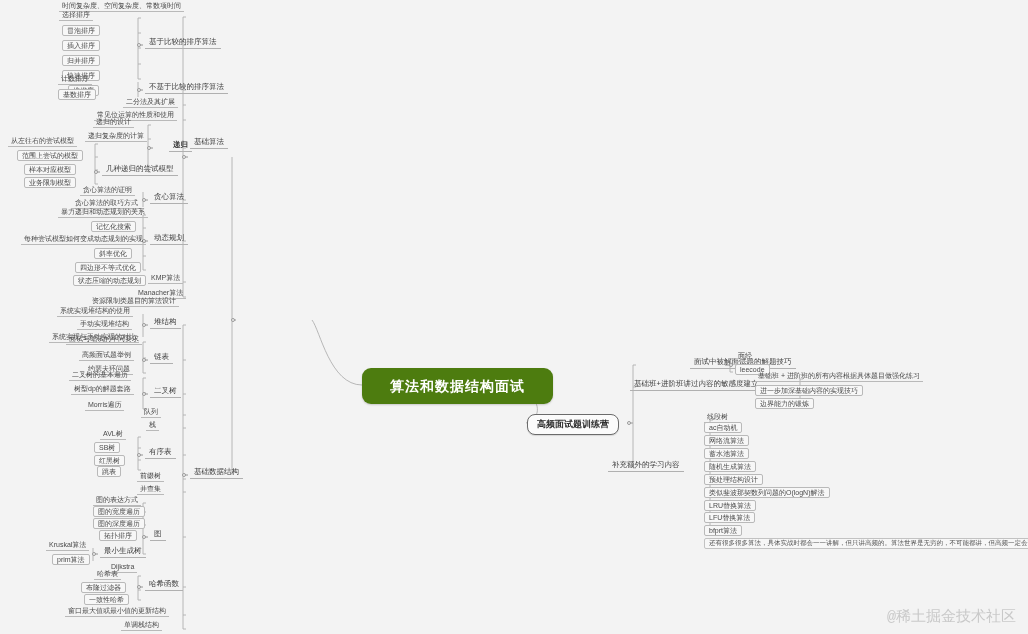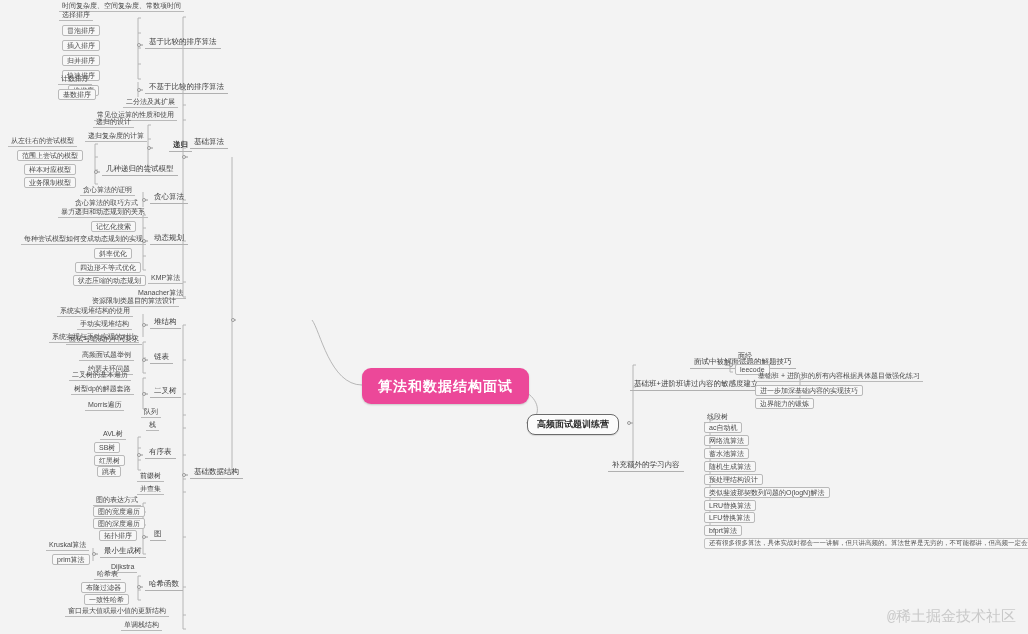--- a/index.html
+++ b/index.html
@@ -65,23 +65,23 @@
     border-radius: 8px;
     background: #fbfbfb;
     color: #2e2e2e;
     box-shadow: 0 1px 1px rgba(0,0,0,0.12);
   }
   
   .root {
     font-size: 14px;
     font-weight: bold;
     letter-spacing: 1px;
-    padding: 11px 16px;
+    padding: 11px 28px;
     border-radius: 9px;
-    background: #ec4899;
+    background: #4d7c0f;
     color: #ffffff;
     border: none;
     box-shadow: 0 1px 2px rgba(0,0,0,0.18);
   }
   .note {
     font-size: 6.5px;
     padding: 1px 4px;
     border: 1px solid #c2c2c2;
     border-radius: 2px;
     background: #f7f7f7;

